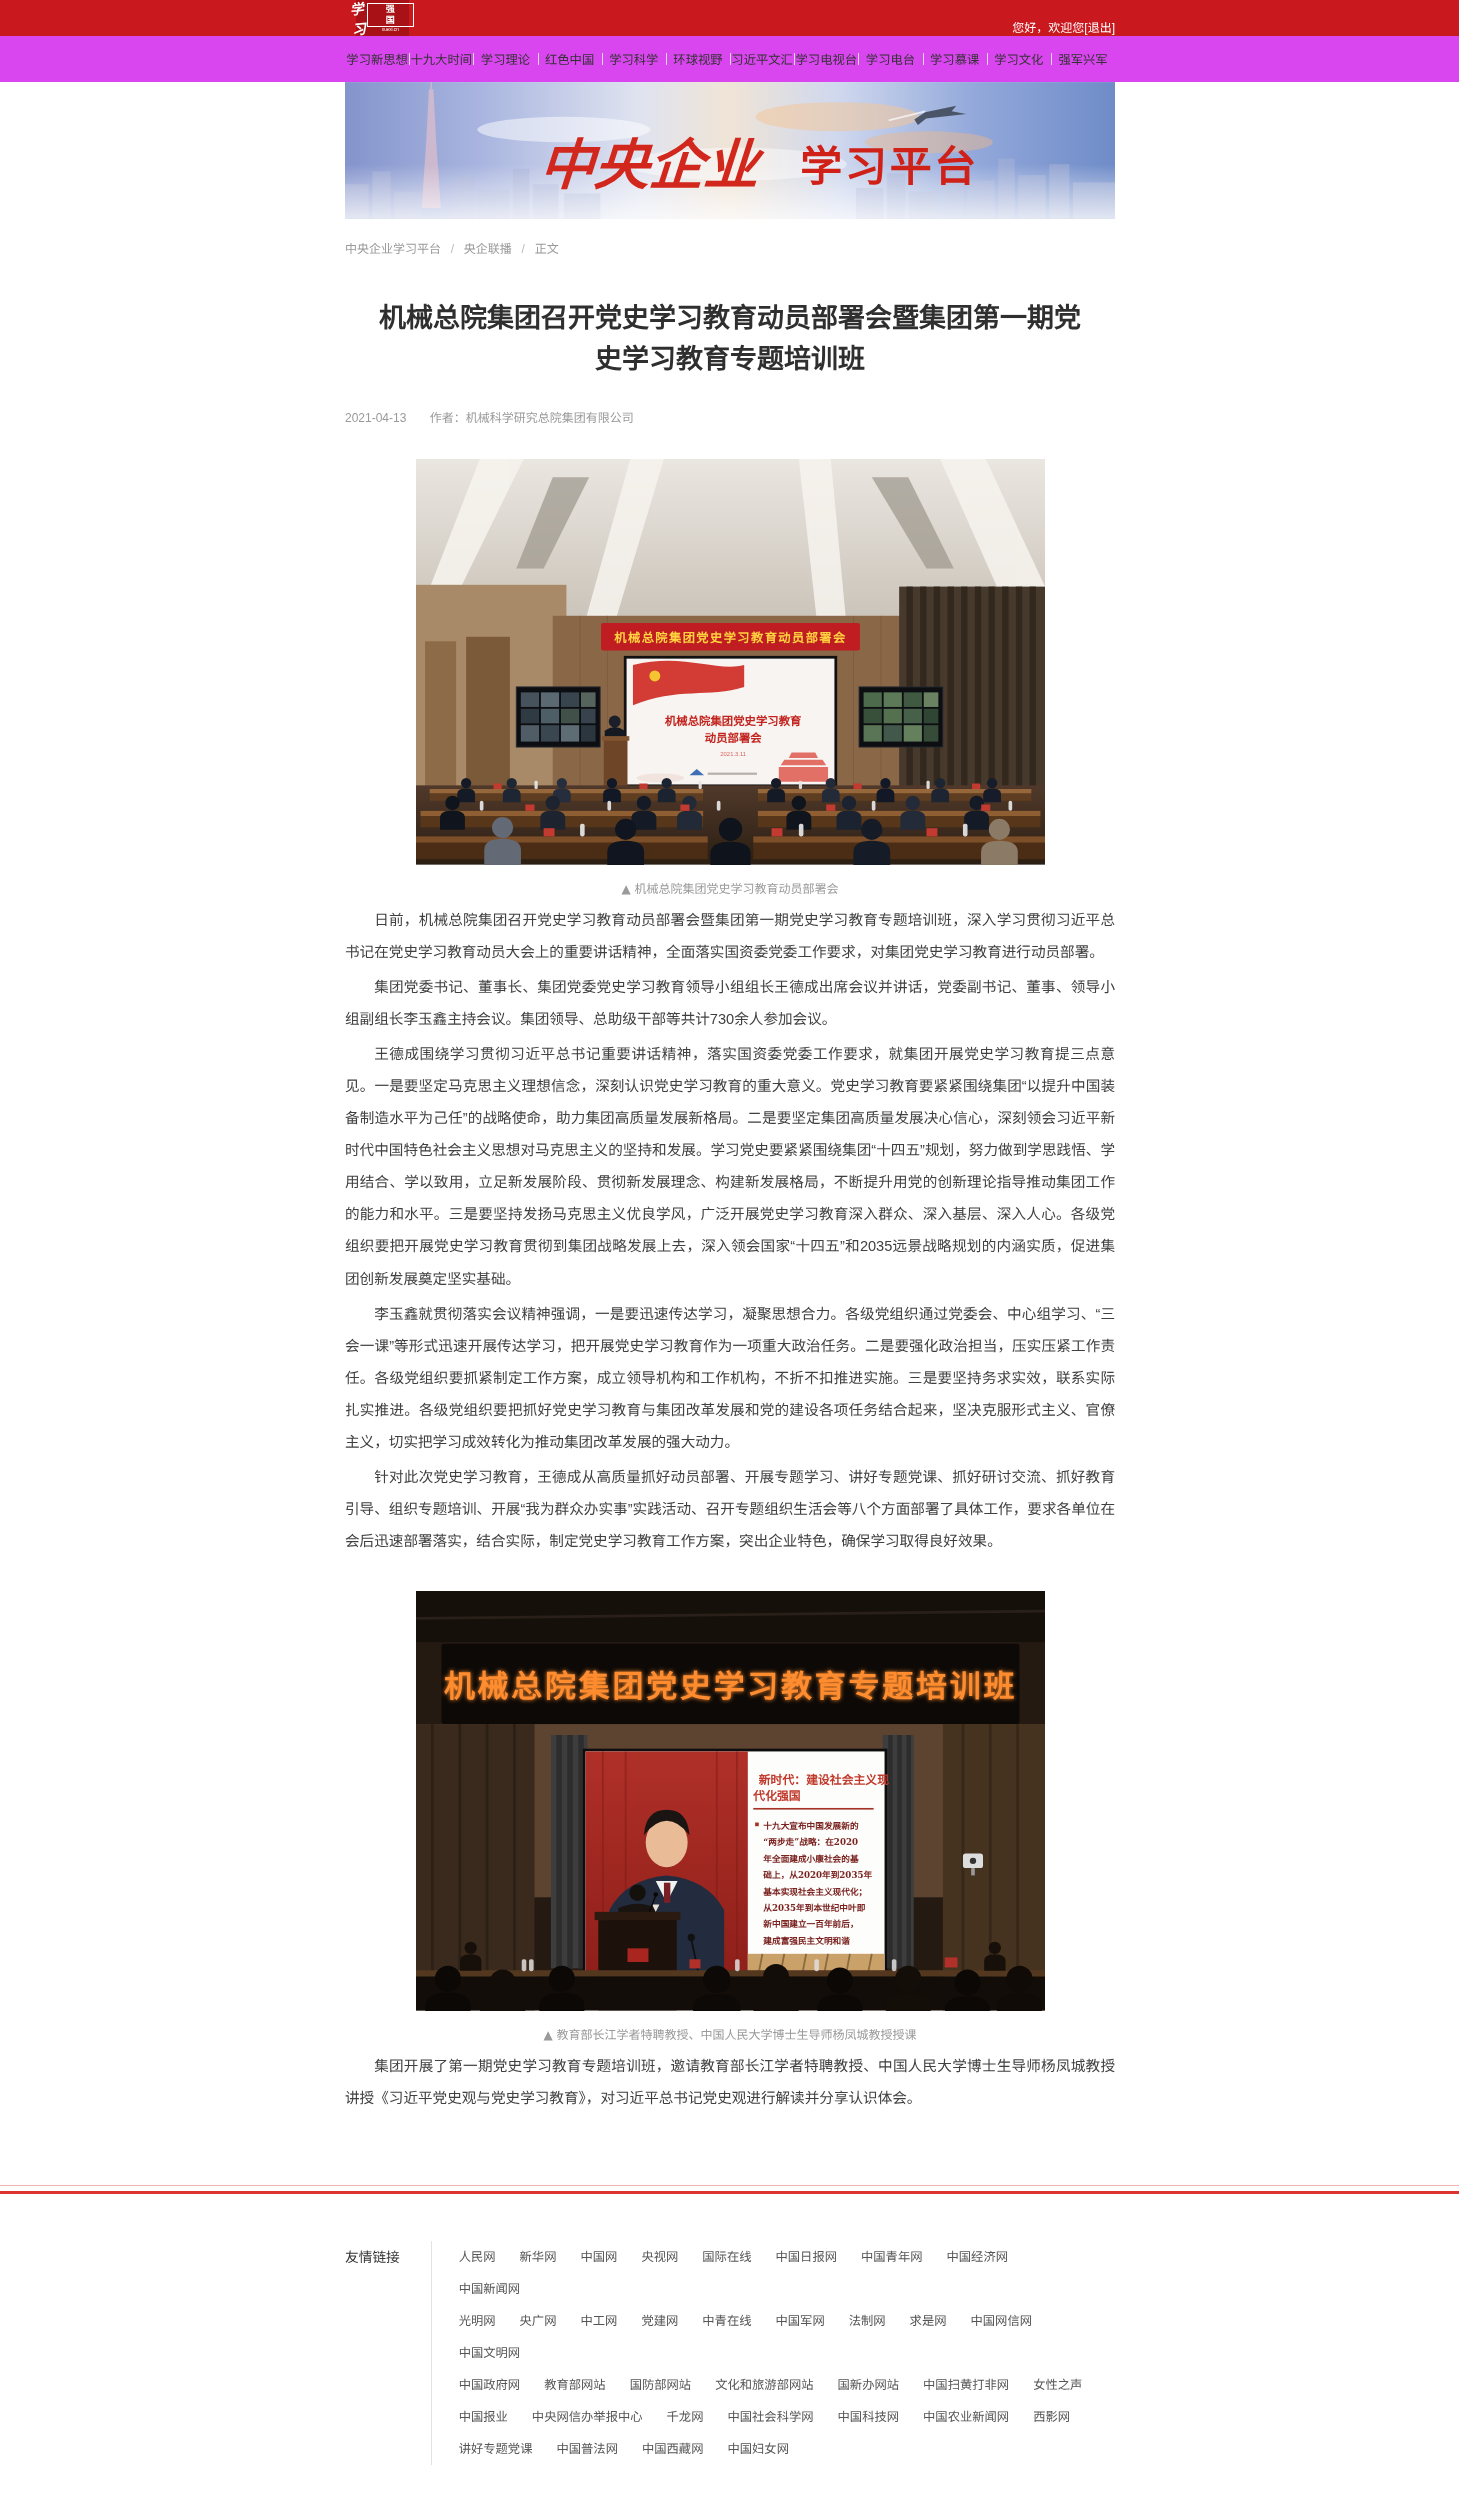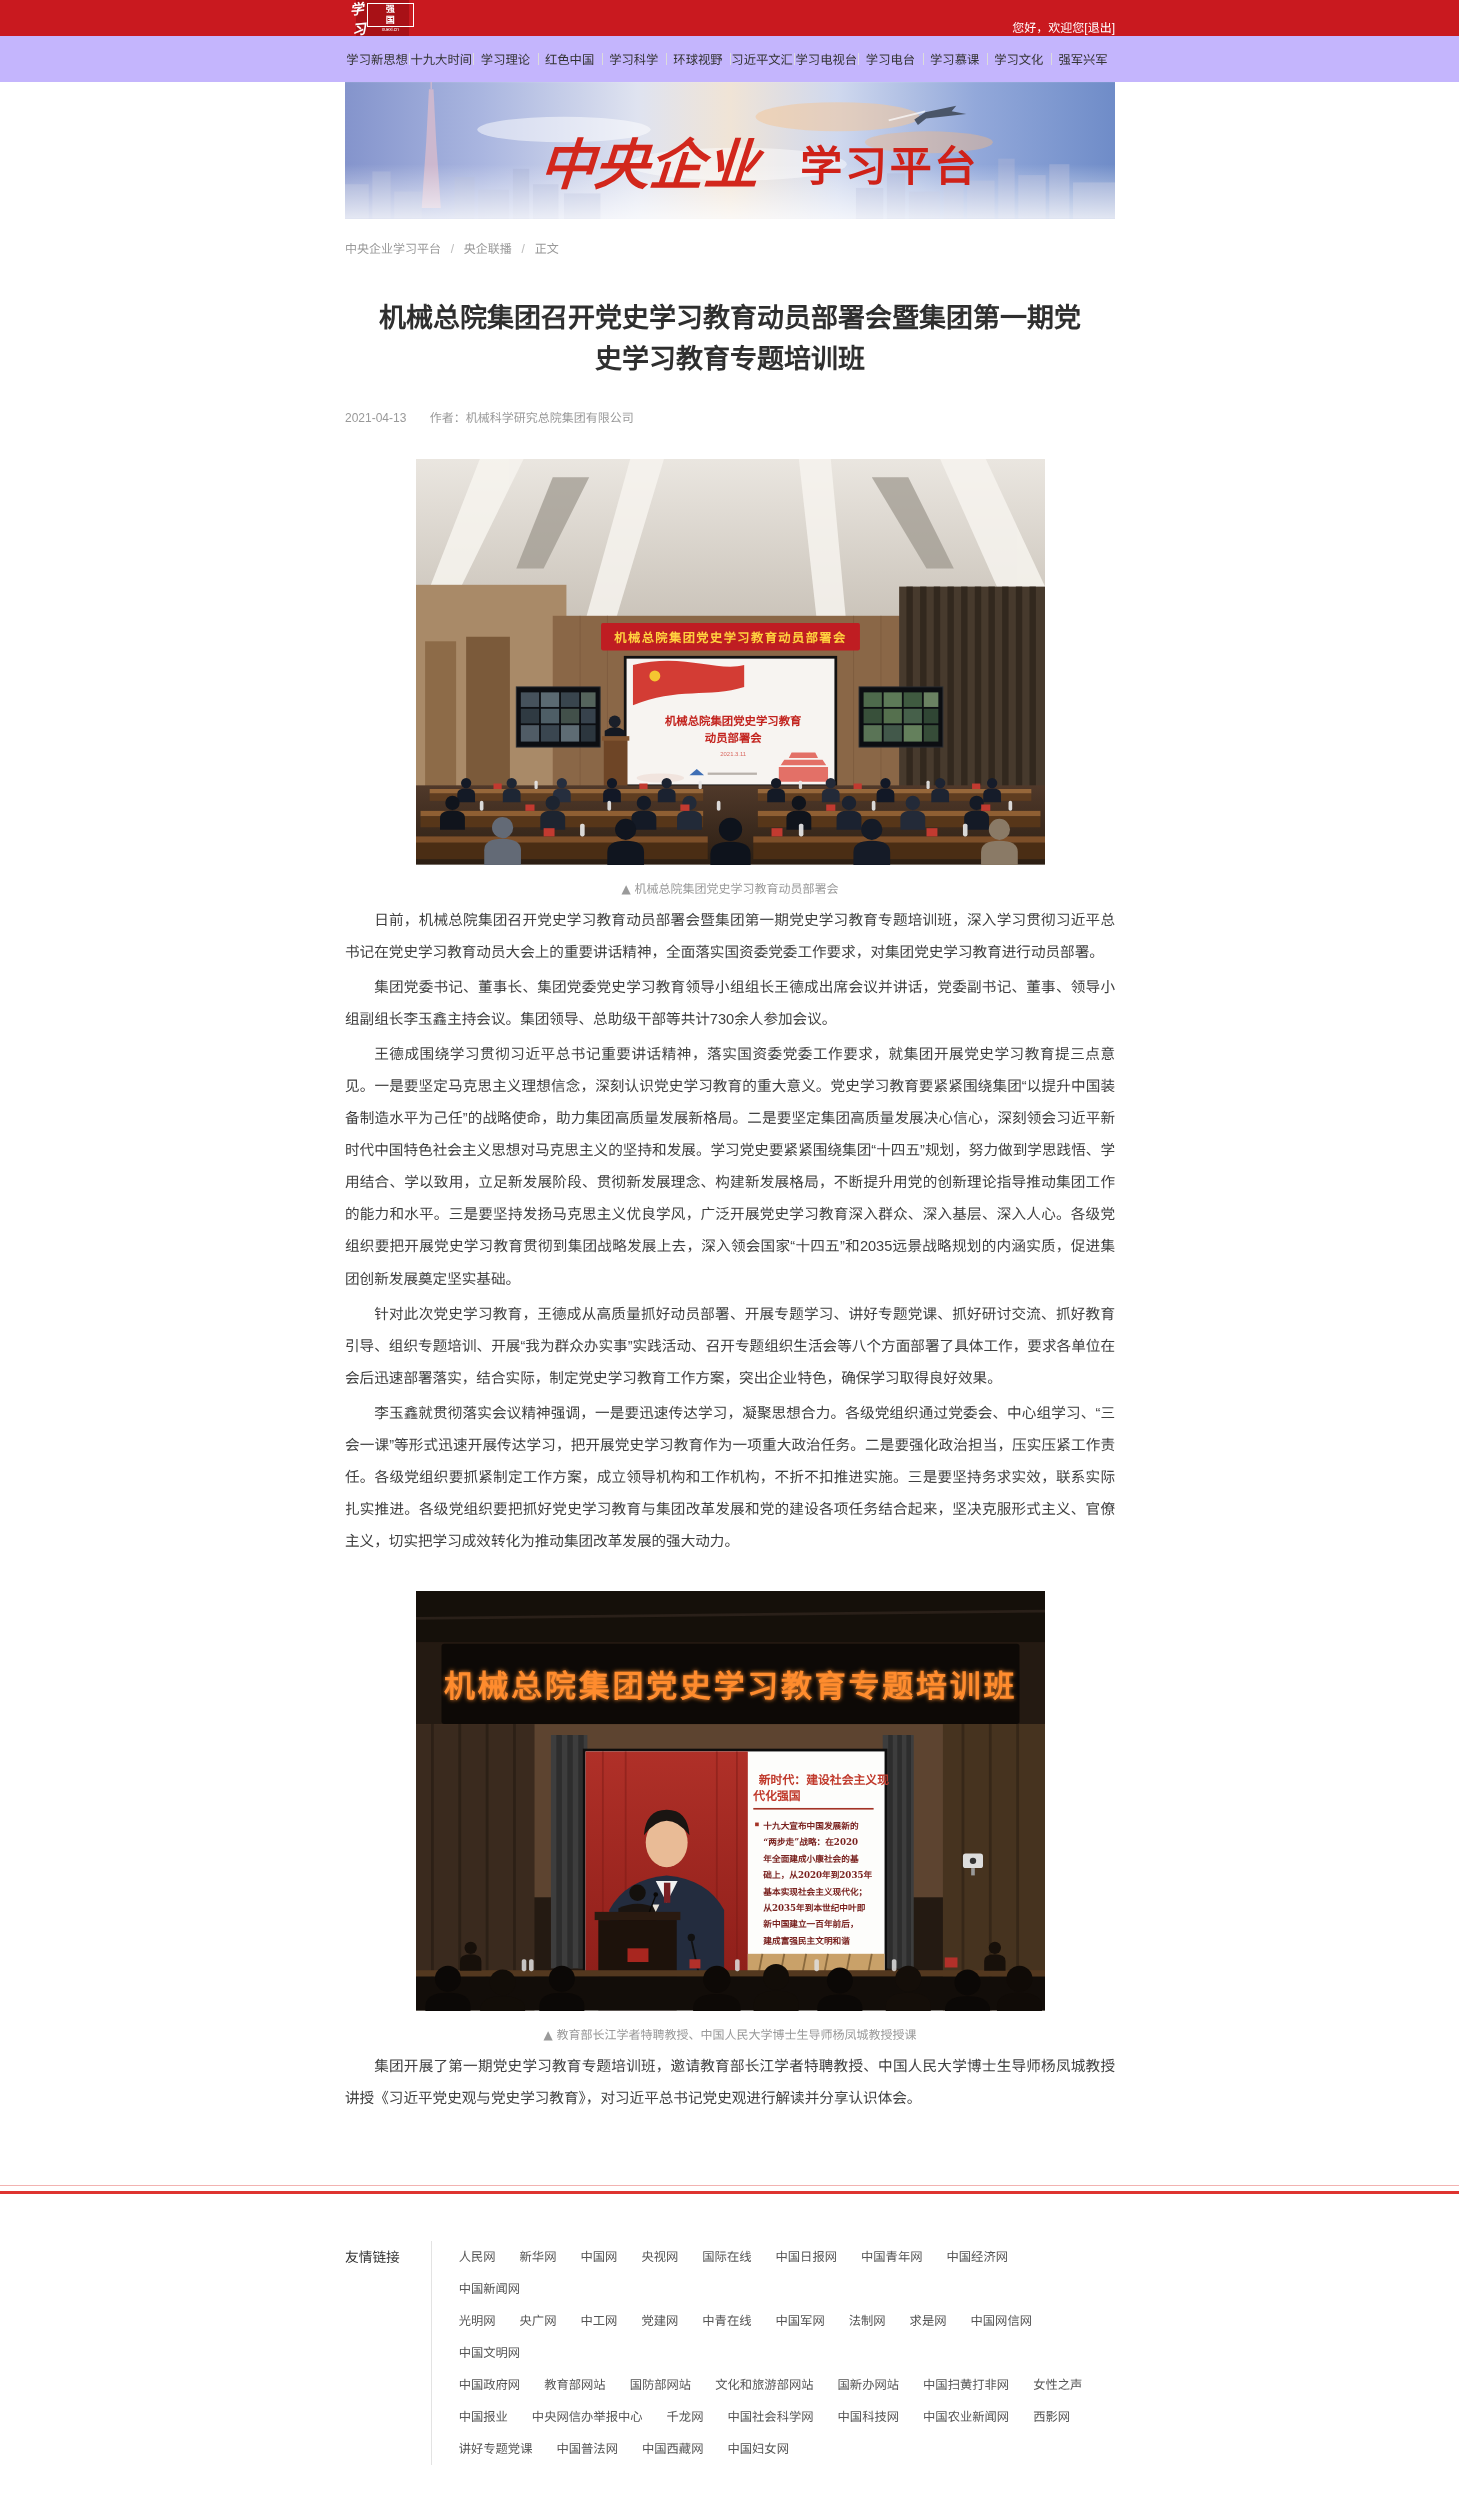--- a/index.html
+++ b/index.html
@@ -20,21 +20,21 @@
   .logo-xuexi { color:#fff; font-style:italic; font-weight:bold; font-size:13.7px;
     font-family:"DejaVu Serif",serif; transform:rotate(-6deg); }
   .logo-right { display:flex; flex-direction:column; align-items:center; }
   .logo-qiangguo { color:#fff; font-size:9px; font-weight:bold; border:0.9px solid #fff; padding:0 18px; line-height:11px; }
   .logo-domain { color:#fff; font-size:4.6px; line-height:5.5px; }
   .greeting { position:absolute; right:0; top:8px; height:36px; display:flex; align-items:center;
     color:#fff; font-size:12px; }
   .greeting a { color:#fff; text-decoration:none; cursor:pointer; }
 
   
-  .nav { height:46px; background:#c4b5fd; }
+  .nav { height:46px; background:#d946ef; }
   .nav .container { height:46px; display:flex; align-items:center; }
   .nav a { flex:1; text-align:center; font-size:12.3px; color:#333; text-decoration:none;
     position:relative; cursor:pointer; white-space:nowrap; }
   .nav a + a::before { content:''; position:absolute; left:0; top:50%; transform:translateY(-50%);
     width:0.9px; height:12px; background:#dcdcdc; }
 
   
   .banner { width:770px; height:137px; margin:0 auto; display:block; }
 
   
@@ -373,22 +373,22 @@
         <rect x="600" y="400" width="5" height="14" rx="2"></rect>
       </g>
     </svg>
     <figcaption data-interactable="false">▲ 机械总院集团党史学习教育动员部署会</figcaption>
   </figure>
 
   <div class="article-body" data-interactable="false">
     <p data-interactable="false">日前，机械总院集团召开党史学习教育动员部署会暨集团第一期党史学习教育专题培训班，深入学习贯彻习近平总书记在党史学习教育动员大会上的重要讲话精神，全面落实国资委党委工作要求，对集团党史学习教育进行动员部署。</p>
     <p data-interactable="false">集团党委书记、董事长、集团党委党史学习教育领导小组组长王德成出席会议并讲话，党委副书记、董事、领导小组副组长李玉鑫主持会议。集团领导、总助级干部等共计730余人参加会议。</p>
     <p data-interactable="false">王德成围绕学习贯彻习近平总书记重要讲话精神，落实国资委党委工作要求，就集团开展党史学习教育提三点意见。一是要坚定马克思主义理想信念，深刻认识党史学习教育的重大意义。党史学习教育要紧紧围绕集团“以提升中国装备制造水平为己任”的战略使命，助力集团高质量发展新格局。二是要坚定集团高质量发展决心信心，深刻领会习近平新时代中国特色社会主义思想对马克思主义的坚持和发展。学习党史要紧紧围绕集团“十四五”规划，努力做到学思践悟、学用结合、学以致用，立足新发展阶段、贯彻新发展理念、构建新发展格局，不断提升用党的创新理论指导推动集团工作的能力和水平。三是要坚持发扬马克思主义优良学风，广泛开展党史学习教育深入群众、深入基层、深入人心。各级党组织要把开展党史学习教育贯彻到集团战略发展上去，深入领会国家“十四五”和2035远景战略规划的内涵实质，促进集团创新发展奠定坚实基础。</p>
+    <p data-interactable="false">李玉鑫就贯彻落实会议精神强调，一是要迅速传达学习，凝聚思想合力。各级党组织通过党委会、中心组学习、“三会一课”等形式迅速开展传达学习，把开展党史学习教育作为一项重大政治任务。二是要强化政治担当，压实压紧工作责任。各级党组织要抓紧制定工作方案，成立领导机构和工作机构，不折不扣推进实施。三是要坚持务求实效，联系实际扎实推进。各级党组织要把抓好党史学习教育与集团改革发展和党的建设各项任务结合起来，坚决克服形式主义、官僚主义，切实把学习成效转化为推动集团改革发展的强大动力。</p>
     <p data-interactable="false">针对此次党史学习教育，王德成从高质量抓好动员部署、开展专题学习、讲好专题党课、抓好研讨交流、抓好教育引导、组织专题培训、开展“我为群众办实事”实践活动、召开专题组织生活会等八个方面部署了具体工作，要求各单位在会后迅速部署落实，结合实际，制定党史学习教育工作方案，突出企业特色，确保学习取得良好效果。</p>
-    <p data-interactable="false">李玉鑫就贯彻落实会议精神强调，一是要迅速传达学习，凝聚思想合力。各级党组织通过党委会、中心组学习、“三会一课”等形式迅速开展传达学习，把开展党史学习教育作为一项重大政治任务。二是要强化政治担当，压实压紧工作责任。各级党组织要抓紧制定工作方案，成立领导机构和工作机构，不折不扣推进实施。三是要坚持务求实效，联系实际扎实推进。各级党组织要把抓好党史学习教育与集团改革发展和党的建设各项任务结合起来，坚决克服形式主义、官僚主义，切实把学习成效转化为推动集团改革发展的强大动力。</p>
   </div>
 
   <figure data-interactable="false">
     <svg class="photo" viewBox="0 0 690 460" data-interactable="false">
       <defs>
         <linearGradient id="redbg" x1="0" y1="0" x2="0" y2="1">
           <stop offset="0" stop-color="#b03028"></stop>
             <stop offset="1" stop-color="#8f1f1a"></stop>
         </linearGradient>
         <filter id="glow" x="-20%" y="-40%" width="140%" height="180%">

